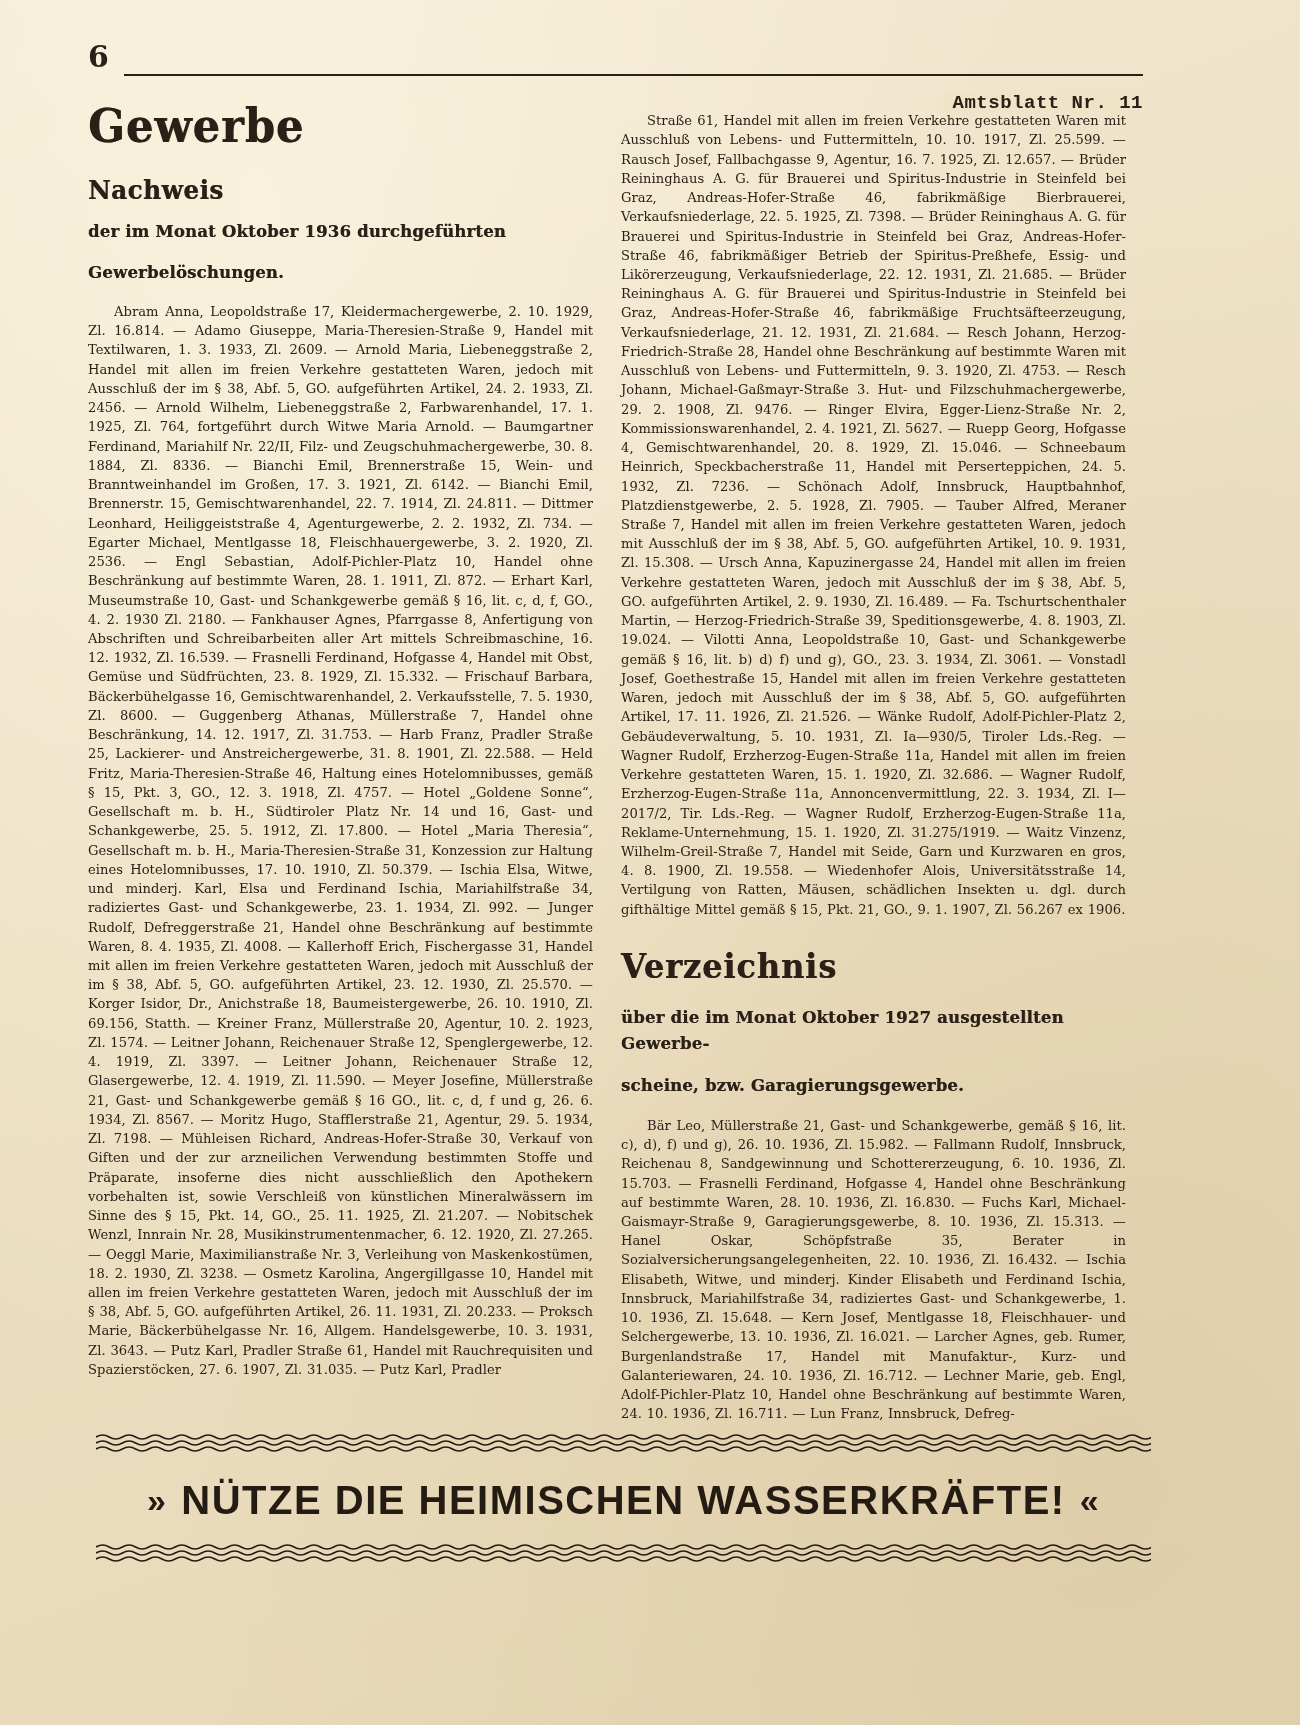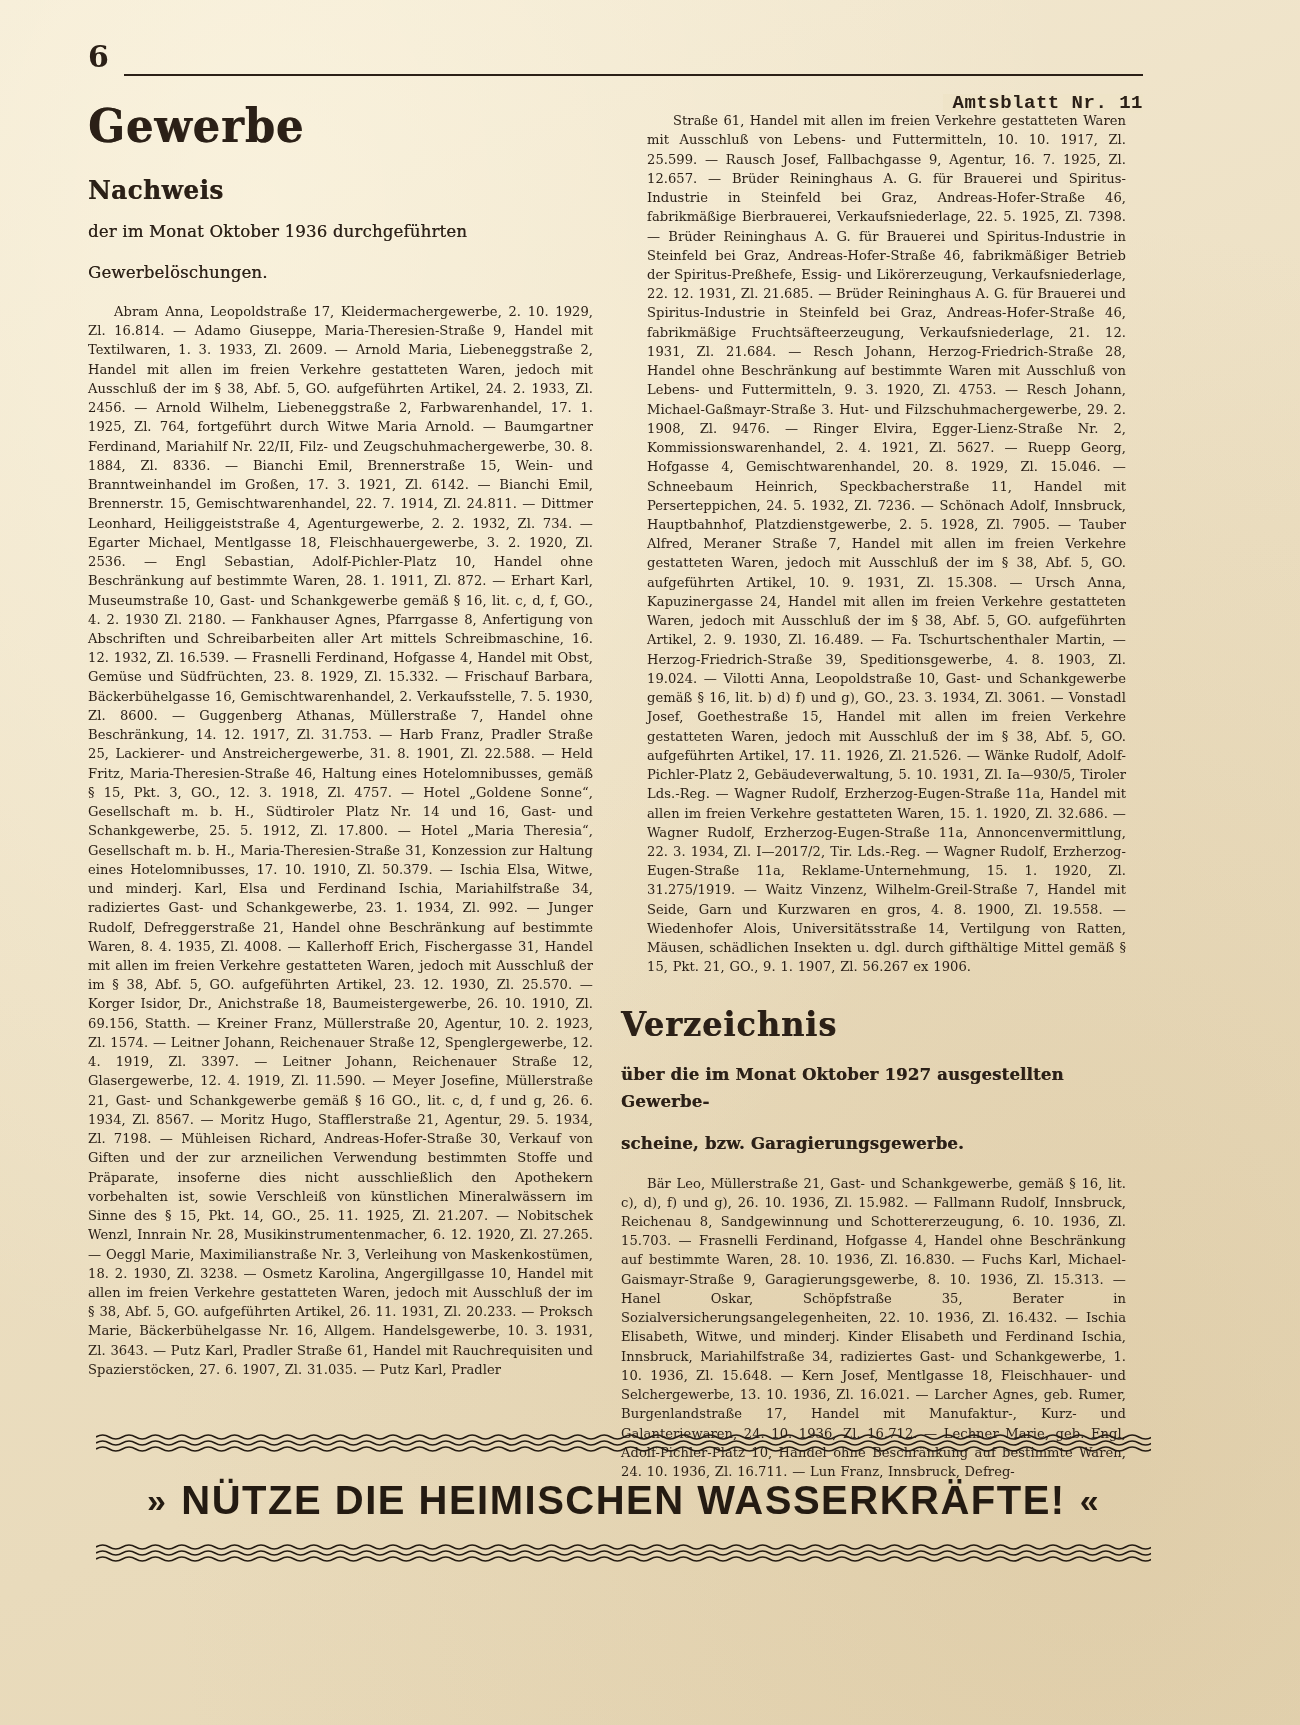--- a/index.html
+++ b/index.html
@@ -100,21 +100,21 @@
     font-size: 26px;
     line-height: 1.1;
     letter-spacing: 0.5px;
     margin: 0 0 14px 0;
     transform: scaleX(0.95);
     transform-origin: left center;
     text-shadow: 0.5px 0 0 rgba(43,32,23,0.8);
   }
   .lead {
     font-family: "DejaVu Serif", serif;
-    font-weight: 400;
+    font-weight: 700;
     font-size: 16.5px;
     line-height: 1.55;
     letter-spacing: 0.2px;
     margin: 0 0 16px 0;
     text-shadow: 0.35px 0 0 rgba(43,32,23,0.7);
   }
   .lead2 {
     font-family: "DejaVu Serif", serif;
     font-weight: 700;
     font-size: 16.5px;
@@ -131,21 +131,20 @@
     text-justify: inter-word;
     letter-spacing: 0.05px;
     hyphens: manual;
     word-spacing: 0.5px;
   }
   .body.indent {
     text-indent: 26px;
   }
   .col.right .body.top {
     text-indent: 26px;
-    margin-left: 26px;
   }
   .sec2 {
     margin-top: 30px;
   }
 
   
   .banner {
     position: absolute;
     left: 8px;
     top: 1388px;

